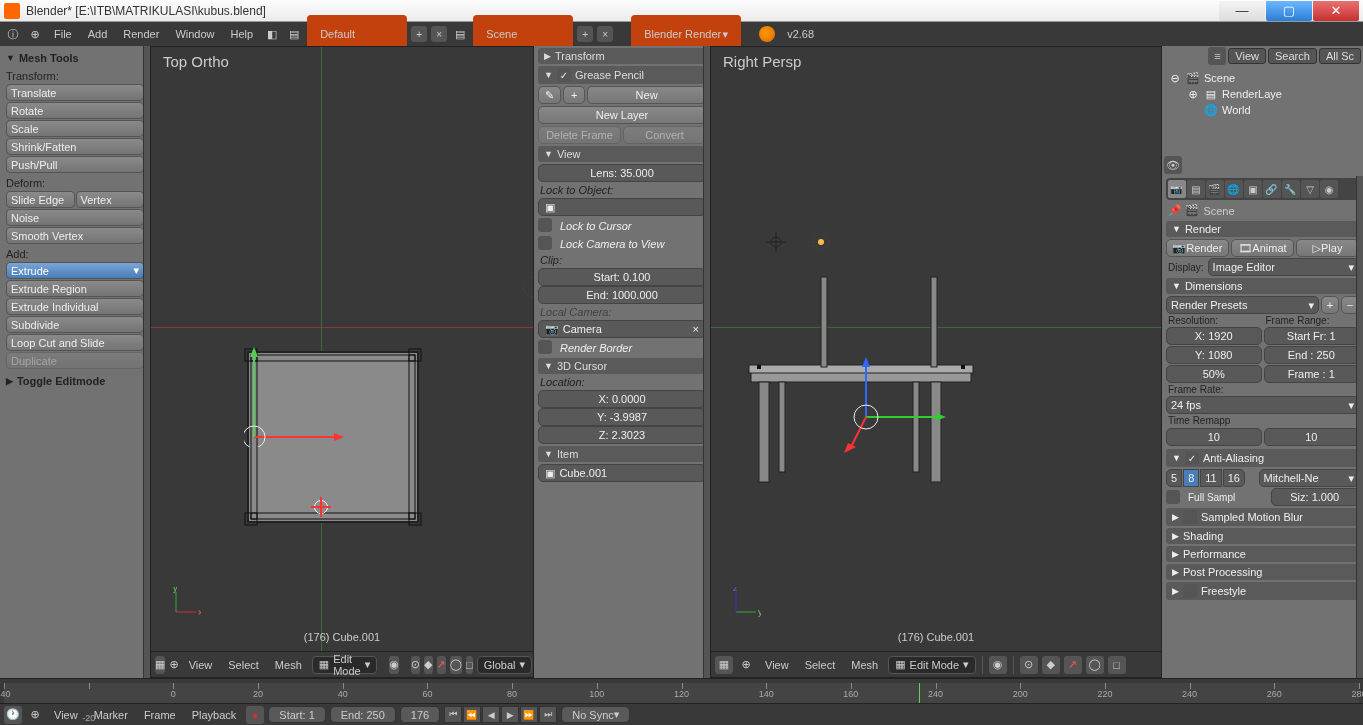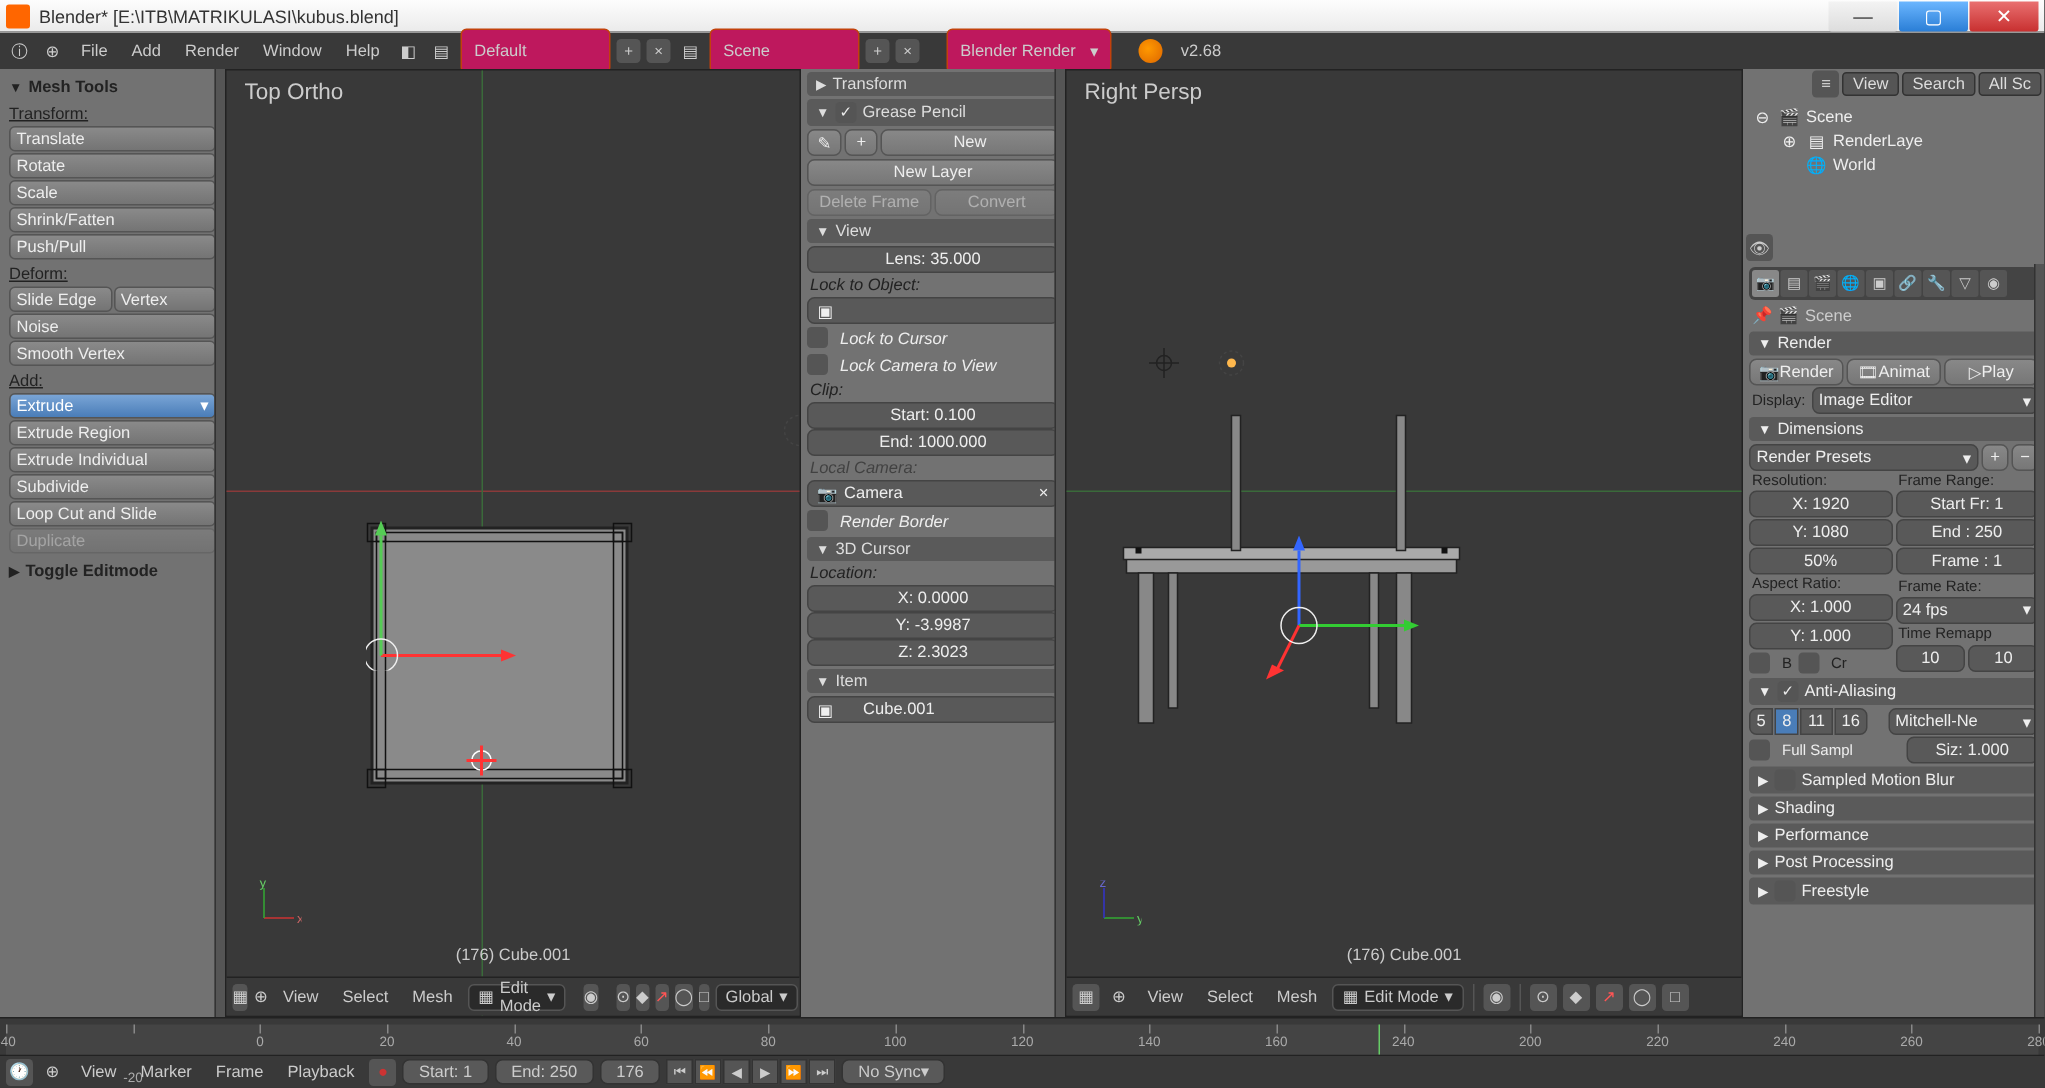--- a/index.html
+++ b/index.html
@@ -11,35 +11,35 @@
 .titlebar .title { color:#333; font-size:12px; flex:1; }
 .winbtns { display:flex; }
 .winbtn { width:46px; height:20px; display:flex; align-items:center; justify-content:center; margin-left:1px; background:linear-gradient(#f3f3f3,#ddd); color:#333; font-size:13px; border-radius:0 0 2px 2px; }
 .winbtn.max { background:linear-gradient(#6bb6ff,#2a7ed6); color:#fff; }
 .winbtn.close { background:linear-gradient(#e97070,#c83030); color:#fff; }
 
 
 .header { height:24px; background:#393939; display:flex; align-items:center; padding:0 4px; gap:4px; font-size:11px; color:#ccc; }
 .hicon { width:18px; height:18px; display:inline-flex; align-items:center; justify-content:center; }
 .hmenu { padding:0 6px; cursor:pointer; }
-.hfield { background:#be185d; border:1px solid #c2410c; border-radius:4px; padding:14px 8px; color:#ccc; display:flex; align-items:center; height:18px; }
+.hfield { background:#c2410c; border:5px solid #c2410c; border-radius:4px; padding:14px 8px; color:#ccc; display:flex; align-items:center; height:18px; }
 .hfield.wide { min-width:100px; }
 .hbtn { width:16px; height:16px; background:#555; border-radius:3px; display:inline-flex; align-items:center; justify-content:center; font-size:10px;}
 .stats { color:#ccc; font-size:11px; margin-left:8px; }
 .blender-logo { width:16px; height:16px; background:radial-gradient(circle at 40% 40%,#f90,#d60); border-radius:50%; }
 
 
 .main { display:flex; height:632px; }
 
 
 .toolshelf { width:150px; background:#727272; padding:4px 6px 4px 6px; overflow:hidden; position:relative;}
 .toolshelf::after { content:""; position:absolute; right:0; top:0; bottom:0; width:6px; background:#555; border-left:1px solid #333;}
 .panel-head { font-weight:bold; color:#222; display:flex; align-items:center; padding:2px 0; font-size:11px; }
 .panel-head .tri { margin-right:4px; font-size:9px; }
-.label-dark { color:#222; margin:4px 0 2px; font-size:11px;text-decoration:underline; }
+.label-dark { color:#222; margin:4px 0 2px; font-size:11px; }
 .tbtn { background:linear-gradient(#8a8a8a,#747474); border:1px solid #555; border-radius:4px; padding:1px 4px; margin-bottom:1px; font-size:11px; color:#eee; text-align:left; height:17px; display:flex; align-items:center;}
 .tbtn.hl { background:linear-gradient(#7aa5d6,#4a7db8); color:#fff;}
 .tbtn-row { display:flex; gap:1px;}
 .tbtn-row .tbtn { flex:1;}
 
 
 .viewport { position:relative; background:#393939; border:1px solid #222; }
 .vp1 { width:384px; }
 .vp2 { width:452px; }
 .vp-label { position:absolute; top:6px; left:12px; color:#ccc; font-size:15px;}
@@ -322,21 +322,21 @@
       </div>
     <div class="nfield">
         <span style="margin:0 auto">Z: 2.3023</span>
       </div>
     <div class="np-head">
         <span class="tri">▼</span>
         <span>Item</span>
       </div>
     <div class="nfield">
         <span>▣</span>
-        <span style="margin-left:20px">Cube.001</span>
+        <span style="margin-left:4px">Cube.001</span>
       </div>
   </div>
 
   <div class="viewport vp2">
     <div class="vp-label">Right Persp</div>
     <div class="grid-h axis-y" style="top:280px"></div>
 
     <svg style="position:absolute; left:20px; top:200px; width:400px; height:300px">
       <rect x="20" y="120" width="220" height="15" fill="#999" stroke="#222"></rect>
       <rect x="18" y="118" width="224" height="8" fill="#aaa" stroke="#222"></rect>
@@ -486,31 +486,20 @@
           <div class="pnum">50%</div>
         </div>
         <div class="pcol">
           <span class="plabel-sm">Frame Range:</span>
           <div class="pnum">Start Fr: 1</div>
           <div class="pnum">End : 250</div>
           <div class="pnum">Frame : 1</div>
         </div>
       </div>
       <div class="prow">
-        <div class="pcol">
-          <span class="plabel-sm">Aspect Ratio:</span>
-          <div class="pnum">X: 1.000</div>
-          <div class="pnum">Y: 1.000</div>
-          <div class="prow">
-              <span class="check"></span>
-              <span class="plabel-sm">B</span>
-              <span class="check"></span>
-              <span class="plabel-sm">Cr</span>
-            </div>
-        </div>
         <div class="pcol">
           <span class="plabel-sm">Frame Rate:</span>
           <div class="pfield">
               <span>24 fps</span>
               <span>▾</span>
             </div>
           <span class="plabel-sm">Time Remapp</span>
           <div class="prow">
               <div class="pnum" style="flex:1">10</div>
               <div class="pnum" style="flex:1">10</div>

